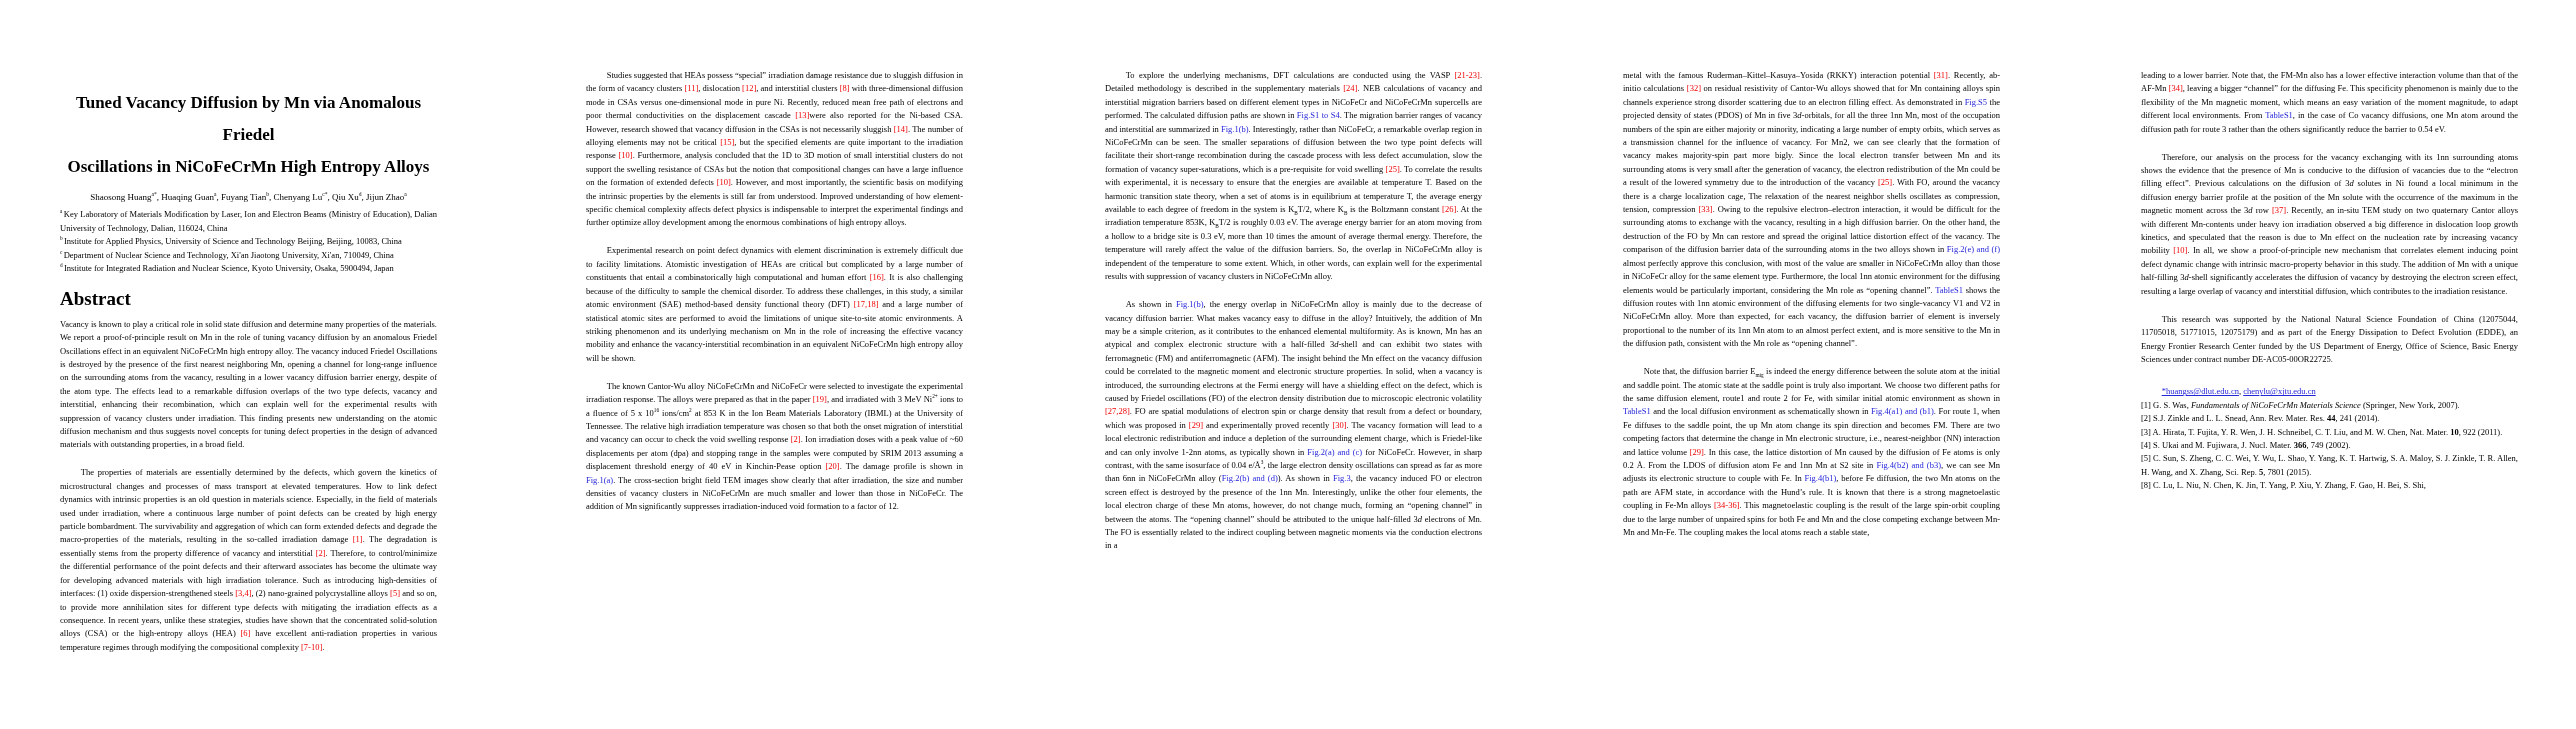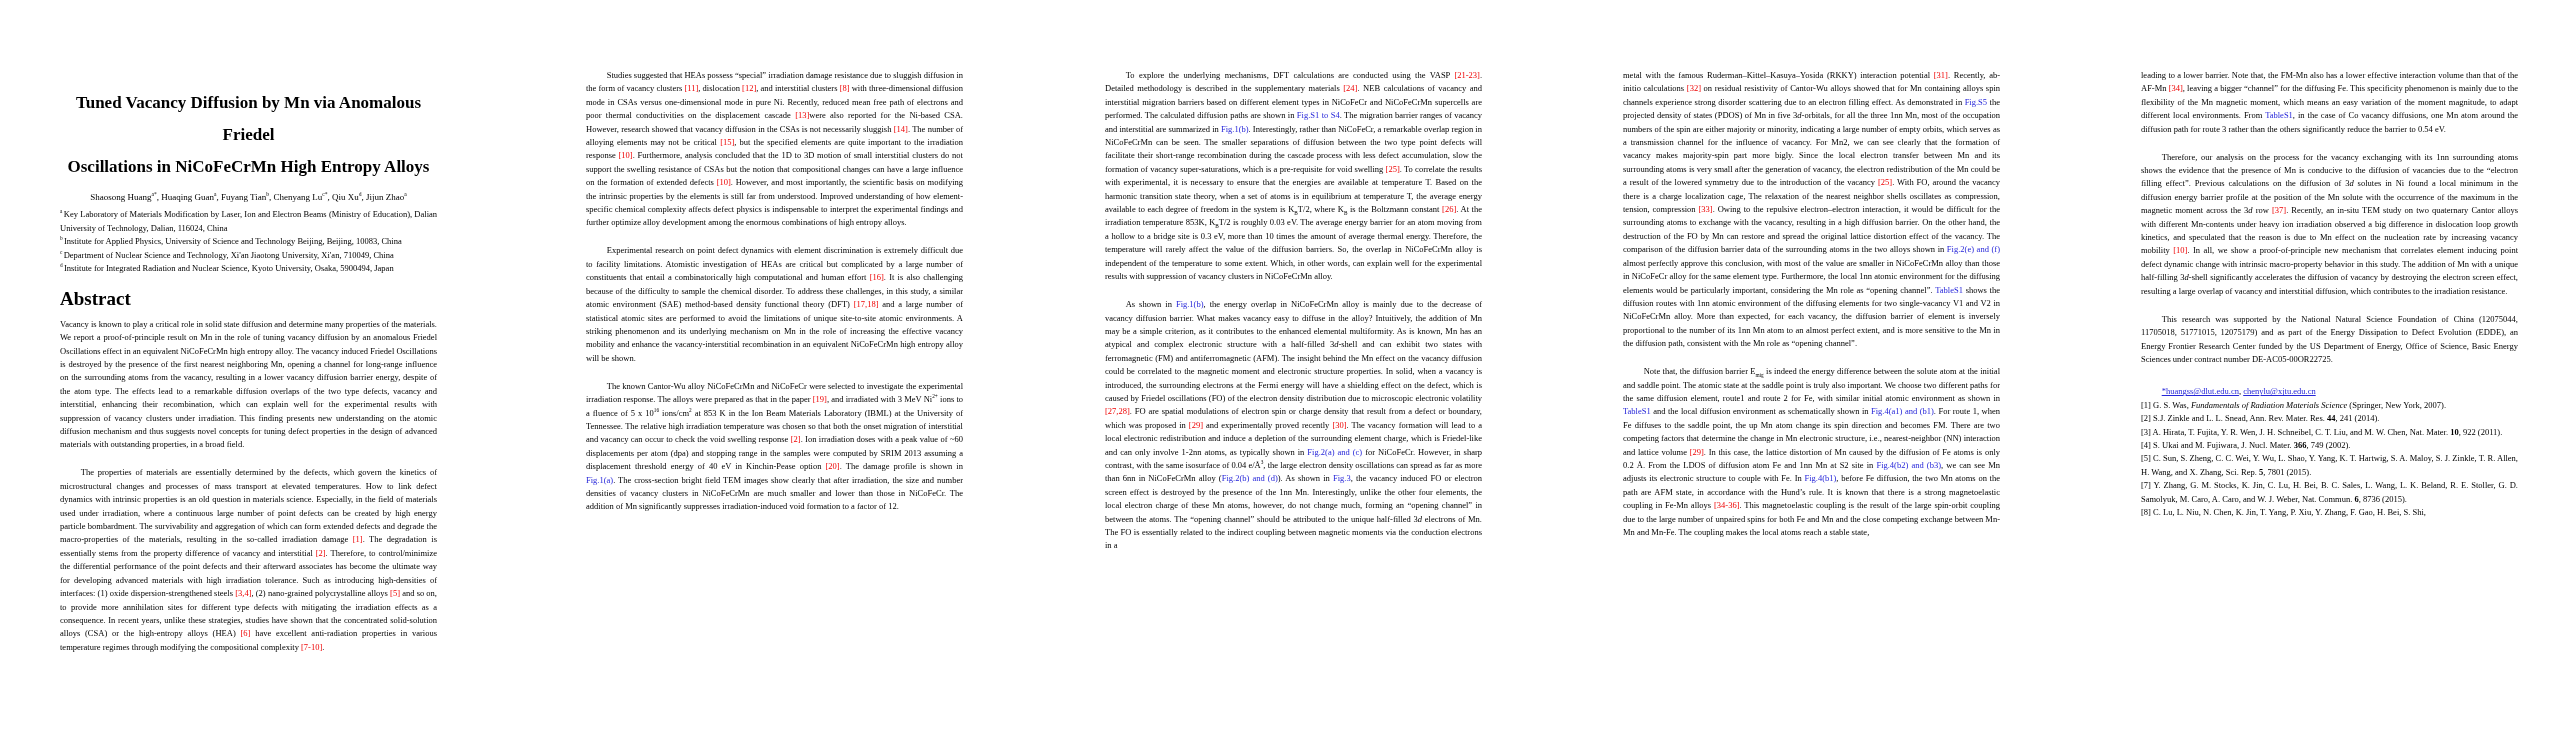--- a/index.html
+++ b/index.html
@@ -89,22 +89,21 @@
     </div>
   <div class="col" id="col4">
       <p class="para body">metal with the famous Ruderman–Kittel–Kasuya–Yosida (RKKY) interaction potential <span class="sg-r">[31]</span>. Recently, ab-initio calculations <span class="sg-r">[32]</span> on residual resistivity of Cantor-Wu alloys showed that for Mn containing alloys spin channels experience strong disorder scattering due to an electron filling effect. As demonstrated in <span class="sg-b">Fig.S5</span> the projected density of states (PDOS) of Mn in five 3<span class="sg-i">d</span>-orbitals, for all the three 1nn Mn, most of the occupation numbers of the spin are either majority or minority, indicating a large number of empty orbits, which serves as a transmission channel for the influence of vacancy. For Mn2, we can see clearly that the formation of vacancy makes majority-spin part more bigly. Since the local electron transfer between Mn and its surrounding atoms is very small after the generation of vacancy, the electron redistribution of the Mn could be a result of the lowered symmetry due to the introduction of the vacancy <span class="sg-r">[25]</span>. With FO, around the vacancy there is a charge localization cage, The relaxation of the nearest neighbor shells oscillates as compression, tension, compression <span class="sg-r">[33]</span>. Owing to the repulsive electron–electron interaction, it would be difficult for the surrounding atoms to exchange with the vacancy, resulting in a high diffusion barrier. On the other hand, the destruction of the FO by Mn can restore and spread the original lattice distortion effect of the vacancy. The comparison of the diffusion barrier data of the surrounding atoms in the two alloys shown in <span class="sg-b">Fig.2(e) and (f)</span> almost perfectly approve this conclusion, with most of the value are smaller in NiCoFeCrMn alloy than those in NiCoFeCr alloy for the same element type. Furthermore, the local 1nn atomic environment for the diffusing elements would be particularly important, considering the Mn role as “opening channel”. <span class="sg-b">TableS1</span> shows the diffusion routes with 1nn atomic environment of the diffusing elements for two single-vacancy V1 and V2 in NiCoFeCrMn alloy. More than expected, for each vacancy, the diffusion barrier of element is inversely proportional to the number of its 1nn Mn atom to an almost perfect extent, and is more sensitive to the Mn in the diffusion path, consistent with the Mn role as “opening channel”.</p>
       <p class="para body ind">Note that, the diffusion barrier E<sub class="sg-sub">mig</sub> is indeed the energy difference between the solute atom at the initial and saddle point. The atomic state at the saddle point is truly also important. We choose two different paths for the same diffusion element, route1 and route 2 for Fe, with similar initial atomic environment as shown in <span class="sg-b">TableS1</span> and the local diffusion environment as schematically shown in <span class="sg-b">Fig.4(a1) and (b1)</span>. For route 1, when Fe diffuses to the saddle point, the up Mn atom change its spin direction and becomes FM. There are two competing factors that determine the change in Mn electronic structure, i.e., nearest-neighbor (NN) interaction and lattice volume <span class="sg-r">[29]</span>. In this case, the lattice distortion of Mn caused by the diffusion of Fe atoms is only 0.2 Å. From the LDOS of diffusion atom Fe and 1nn Mn at S2 site in <span class="sg-b">Fig.4(b2) and (b3)</span>, we can see Mn adjusts its electronic structure to couple with Fe. In <span class="sg-b">Fig.4(b1)</span>, before Fe diffusion, the two Mn atoms on the path are AFM state, in accordance with the Hund’s rule. It is known that there is a strong magnetoelastic coupling in Fe-Mn alloys <span class="sg-r">[34-36]</span>. This magnetoelastic coupling is the result of the large spin-orbit coupling due to the large number of unpaired spins for both Fe and Mn and the close competing exchange between Mn-Mn and Mn-Fe. The coupling makes the local atoms reach a stable state,</p>
     </div>
   <div class="col" id="col5">
       <p class="para body">leading to a lower barrier. Note that, the FM-Mn also has a lower effective interaction volume than that of the AF-Mn <span class="sg-r">[34]</span>, leaving a bigger “channel” for the diffusing Fe. This specificity phenomenon is mainly due to the flexibility of the Mn magnetic moment, which means an easy variation of the moment magnitude, to adapt different local environments. From <span class="sg-b">TableS1</span>, in the case of Co vacancy diffusions, one Mn atom around the diffusion path for route 3 rather than the others significantly reduce the barrier to 0.54 eV.</p>
       <p class="para body ind">Therefore, our analysis on the process for the vacancy exchanging with its 1nn surrounding atoms shows the evidence that the presence of Mn is conducive to the diffusion of vacancies due to the “electron filling effect”. Previous calculations on the diffusion of 3<span class="sg-i">d</span> solutes in Ni found a local minimum in the diffusion energy barrier profile at the position of the Mn solute with the occurrence of the maximum in the magnetic moment across the 3<span class="sg-i">d</span> row <span class="sg-r">[37]</span>. Recently, an in-situ TEM study on two quaternary Cantor alloys with different Mn-contents under heavy ion irradiation observed a big difference in dislocation loop growth kinetics, and speculated that the reason is due to Mn effect on the nucleation rate by increasing vacancy mobility <span class="sg-r">[10]</span>. In all, we show a proof-of-principle new mechanism that correlates element inducing point defect dynamic change with intrinsic macro-property behavior in this study. The addition of Mn with a unique half-filling 3<span class="sg-i">d</span>-shell significantly accelerates the diffusion of vacancy by destroying the electron screen effect, resulting a large overlap of vacancy and interstitial diffusion, which contributes to the irradiation resistance.</p>
       <p class="para body ind">This research was supported by the National Natural Science Foundation of China (12075044, 11705018, 51771015, 12075179) and as part of the Energy Dissipation to Defect Evolution (EDDE), an Energy Frontier Research Center funded by the US Department of Energy, Office of Science, Basic Energy Sciences under contract number DE-AC05-00OR22725.</p>
       <p class="para email ind"><span class="sg-lk">*huangss@dlut.edu.cn</span>, <span class="sg-lk">chenylu@xjtu.edu.cn</span></p>
-      <p class="para ref">[1]  G. S. Was, <span class="sg-i">Fundamentals of Radiation Materials Science</span> (Springer, New York, 2007).</p>
+      <p class="para ref">[1]  G. S. Was, <span class="sg-i">Fundamentals of NiCoFeCrMn Materials Science</span> (Springer, New York, 2007).</p>
       <p class="para ref">[2]  S.J. Zinkle and L. L. Snead, Ann. Rev. Mater. Res. <span class="sg-bd">44</span>, 241 (2014).</p>
       <p class="para ref">[3]  A. Hirata, T. Fujita, Y. R. Wen, J. H. Schneibel, C. T. Liu, and M. W. Chen, Nat. Mater. <span class="sg-bd">10</span>, 922 (2011).</p>
       <p class="para ref">[4]  S. Ukai and M. Fujiwara, J. Nucl. Mater. <span class="sg-bd">366</span>, 749 (2002).</p>
       <p class="para ref">[5]  C. Sun, S. Zheng, C. C. Wei, Y. Wu, L. Shao, Y. Yang, K. T. Hartwig, S. A. Maloy, S. J. Zinkle, T. R. Allen, H. Wang, and X. Zhang, Sci. Rep. <span class="sg-bd">5</span>, 7801 (2015).</p>
-      <p class="para ref">[7]  Y. Zhang, G. M. Stocks, K. Jin, C. Lu, H. Bei, B. C. Sales, L. Wang, L. K. Beland, R. E. Stoller, G. D. Samolyuk, M. Caro, A. Caro, and W. J. Weber, Nat. Commun. <span class="sg-bd">6</span>, 8736 (2015).</p>
       <p class="para ref">[8]  C. Lu, L. Niu, N. Chen, K. Jin, T. Yang,  P. Xiu, Y. Zhang, F. Gao, H. Bei, S. Shi,</p>
     </div>
 </div>
 
 
 </body></html>

